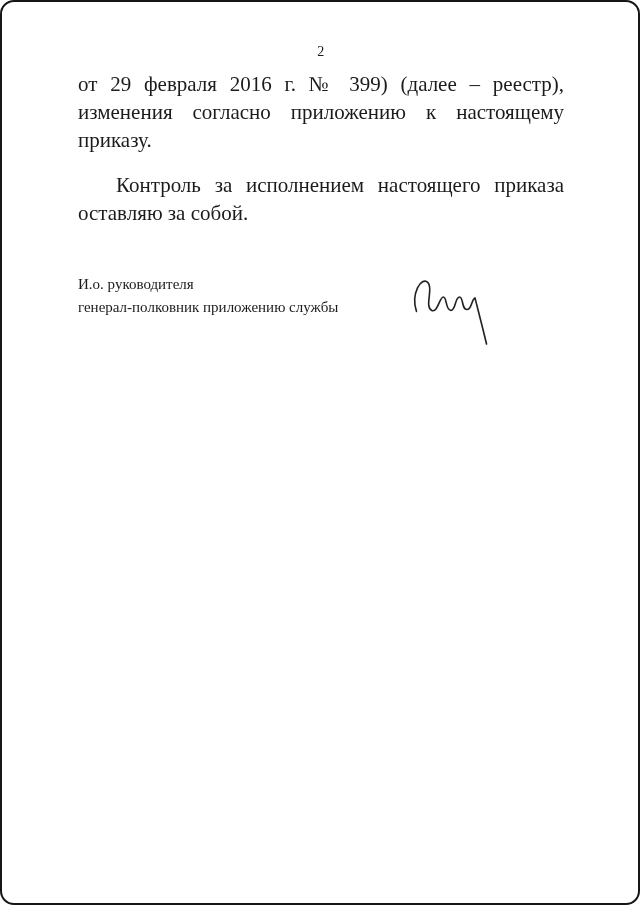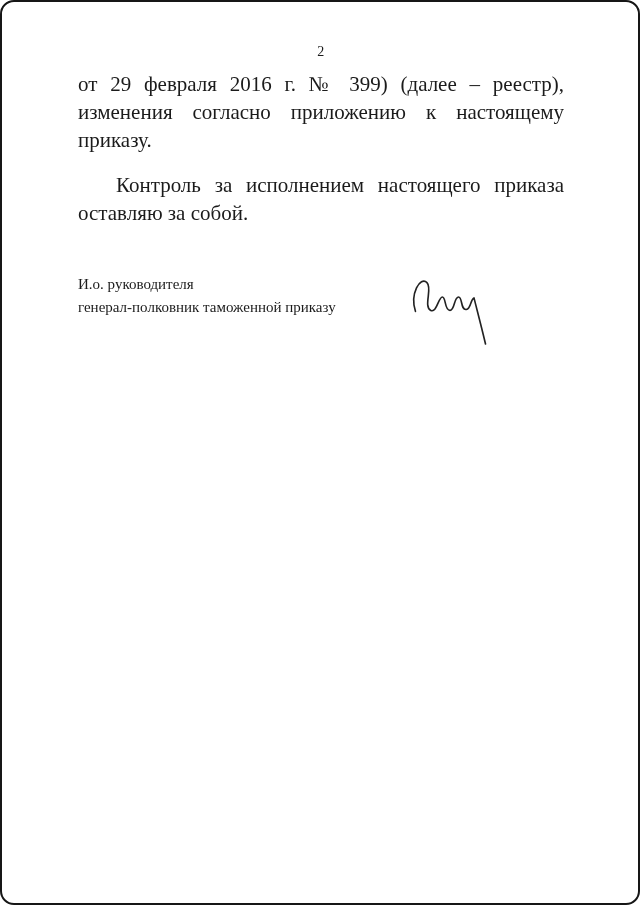--- a/index.html
+++ b/index.html
@@ -75,21 +75,21 @@
   <p class="para no-indent">от 29 февраля 2016 г. № 399) (далее – реестр), изменения согласно приложению к настоящему приказу.</p>
 
 
 
   <p class="para control">Контроль за исполнением настоящего приказа оставляю за собой.</p>
 
   <div class="sig-row">
 
     <div class="sig-left">
       <div>И.о. руководителя</div>
-      <div>генерал-полковник таможенной приказу</div>
+      <div>генерал-полковник приложению службы</div>
     </div>
 
     <div class="sig-mark">
       <svg width="96" height="82" viewBox="0 0 100 85" aria-hidden="true">
         <path d="M14 46 C8 28 19 9 26 16 C32 22 22 41 30 45
                  C36 48 38 31 42 31 C46 31 44 45 50 45
                  C55 45 54 31 59 31 C63 31 61 45 67 44
                  C72 43 71 34 75 32
                  C78 44 83 63 87 80" fill="none" stroke="#222222" stroke-width="1.7" stroke-linecap="round" stroke-linejoin="round"></path>
       </svg>

